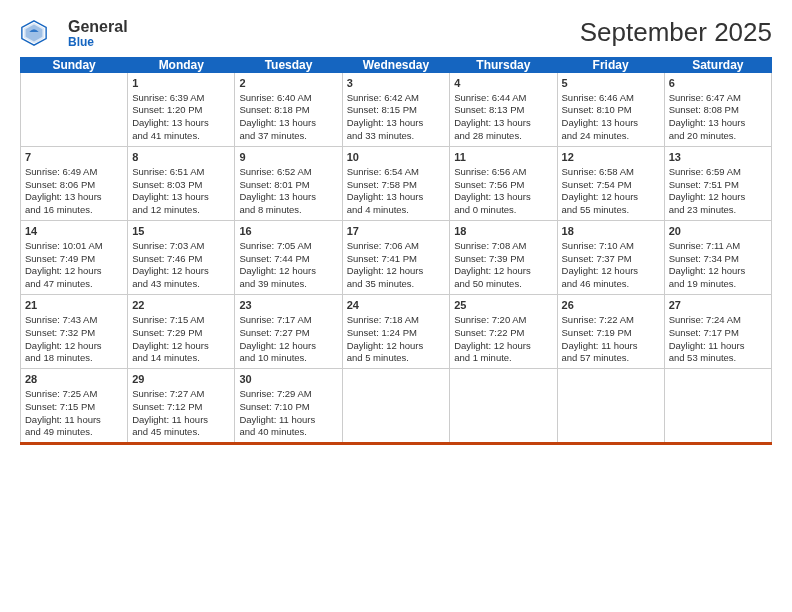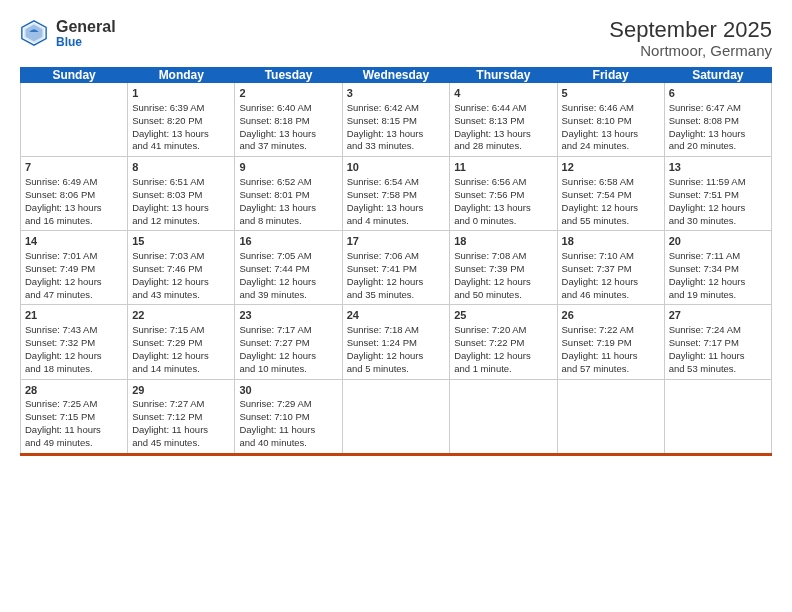--- a/index.html
+++ b/index.html
@@ -18,21 +18,21 @@
     }
     .header {
       display: flex;
       justify-content: space-between;
       align-items: flex-start;
       margin-bottom: 8px;
     }
     .logo {
       display: flex;
       align-items: center;
-      gap: 8px;
+      gap: 20px;
     }
     .logo-text {
       display: flex;
       flex-direction: column;
       line-height: 1.1;
     }
     .logo-general {
       font-size: 16px;
       font-weight: bold;
       color: #333;
@@ -43,21 +43,21 @@
       color: #1565c0;
     }
     .logo-icon {
       width: 28px;
       height: 28px;
     }
     .title-block {
       text-align: right;
     }
     .month-title {
-      font-size: 22px;
+      font-size: 26px;
       font-weight: normal;
       color: #333;
       line-height: 1.1;
     }
     .location {
       font-size: 15px;
       color: #555;
     }
     .calendar {
       width: 100%;
@@ -110,41 +110,40 @@
         <polygon points="15,6 24,11 24,19 15,24 6,19 6,11" fill="#1565c0" opacity="0.3"></polygon>
         <path d="M10,14 Q15,8 20,14" fill="#1565c0" opacity="0.8"></path>
       </svg>
       <div class="logo-text">
         <span class="logo-general">General</span>
         <span class="logo-blue">Blue</span>
       </div>
     </div>
     <div class="title-block">
       <div class="month-title">September 2025</div>
-      <div class="location">Nortmoor, Germany</div>
     </div>
   </div>
 
   <table class="calendar">
     <thead>
       <tr>
         <th>Sunday</th>
         <th>Monday</th>
         <th>Tuesday</th>
         <th>Wednesday</th>
         <th>Thursday</th>
         <th>Friday</th>
         <th>Saturday</th>
       </tr>
     </thead>
     <tbody id="calendar-body">
     <tr>
           <td class="empty-cell"></td>
           <td>
-            <div class="cell-content"><span class="day-num">1</span><span>Sunrise: 6:39 AM</span><br><span>Sunset: 8:20 PM</span><br><span>Daylight: 13 hours</span><br><span>and 41 minutes.</span></div>
+            <div class="cell-content"><span class="day-num">1</span><span>Sunrise: 6:39 AM</span><br><span>Sunset: 1:20 PM</span><br><span>Daylight: 13 hours</span><br><span>and 41 minutes.</span></div>
           </td>
           <td>
             <div class="cell-content"><span class="day-num">2</span><span>Sunrise: 6:40 AM</span><br><span>Sunset: 8:18 PM</span><br><span>Daylight: 13 hours</span><br><span>and 37 minutes.</span></div>
           </td>
           <td>
             <div class="cell-content"><span class="day-num">3</span><span>Sunrise: 6:42 AM</span><br><span>Sunset: 8:15 PM</span><br><span>Daylight: 13 hours</span><br><span>and 33 minutes.</span></div>
           </td>
           <td>
             <div class="cell-content"><span class="day-num">4</span><span>Sunrise: 6:44 AM</span><br><span>Sunset: 8:13 PM</span><br><span>Daylight: 13 hours</span><br><span>and 28 minutes.</span></div>
           </td>
@@ -168,26 +167,26 @@
           <td>
             <div class="cell-content"><span class="day-num">10</span><span>Sunrise: 6:54 AM</span><br><span>Sunset: 7:58 PM</span><br><span>Daylight: 13 hours</span><br><span>and 4 minutes.</span></div>
           </td>
           <td>
             <div class="cell-content"><span class="day-num">11</span><span>Sunrise: 6:56 AM</span><br><span>Sunset: 7:56 PM</span><br><span>Daylight: 13 hours</span><br><span>and 0 minutes.</span></div>
           </td>
           <td>
             <div class="cell-content"><span class="day-num">12</span><span>Sunrise: 6:58 AM</span><br><span>Sunset: 7:54 PM</span><br><span>Daylight: 12 hours</span><br><span>and 55 minutes.</span></div>
           </td>
           <td>
-            <div class="cell-content"><span class="day-num">13</span><span>Sunrise: 11:59 AM</span><br><span>Sunset: 7:51 PM</span><br><span>Daylight: 12 hours</span><br><span>and 30 minutes.</span></div>
-          </td>
-        </tr>
-        <tr>
-          <td>
-            <div class="cell-content"><span class="day-num">14</span><span>Sunrise: 7:01 AM</span><br><span>Sunset: 7:49 PM</span><br><span>Daylight: 12 hours</span><br><span>and 47 minutes.</span></div>
+            <div class="cell-content"><span class="day-num">13</span><span>Sunrise: 6:59 AM</span><br><span>Sunset: 7:51 PM</span><br><span>Daylight: 12 hours</span><br><span>and 23 minutes.</span></div>
+          </td>
+        </tr>
+        <tr>
+          <td>
+            <div class="cell-content"><span class="day-num">14</span><span>Sunrise: 10:01 AM</span><br><span>Sunset: 7:49 PM</span><br><span>Daylight: 12 hours</span><br><span>and 47 minutes.</span></div>
           </td>
           <td>
             <div class="cell-content"><span class="day-num">15</span><span>Sunrise: 7:03 AM</span><br><span>Sunset: 7:46 PM</span><br><span>Daylight: 12 hours</span><br><span>and 43 minutes.</span></div>
           </td>
           <td>
             <div class="cell-content"><span class="day-num">16</span><span>Sunrise: 7:05 AM</span><br><span>Sunset: 7:44 PM</span><br><span>Daylight: 12 hours</span><br><span>and 39 minutes.</span></div>
           </td>
           <td>
             <div class="cell-content"><span class="day-num">17</span><span>Sunrise: 7:06 AM</span><br><span>Sunset: 7:41 PM</span><br><span>Daylight: 12 hours</span><br><span>and 35 minutes.</span></div>
           </td>

